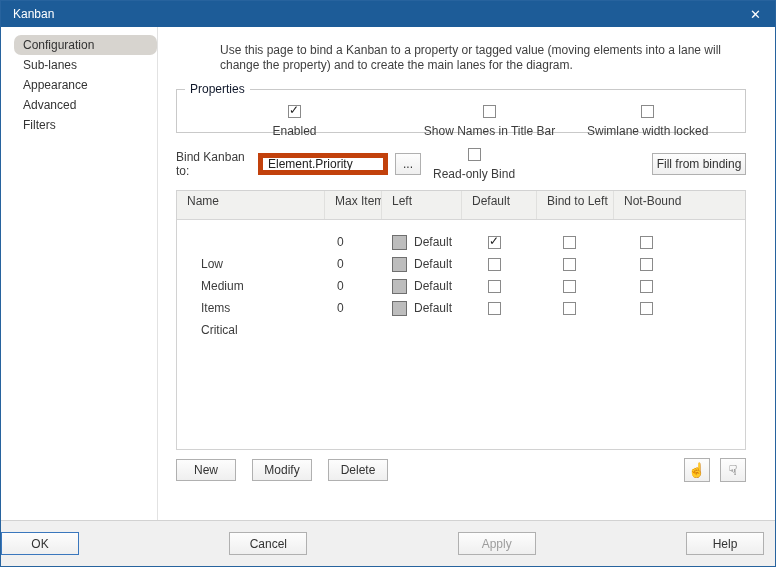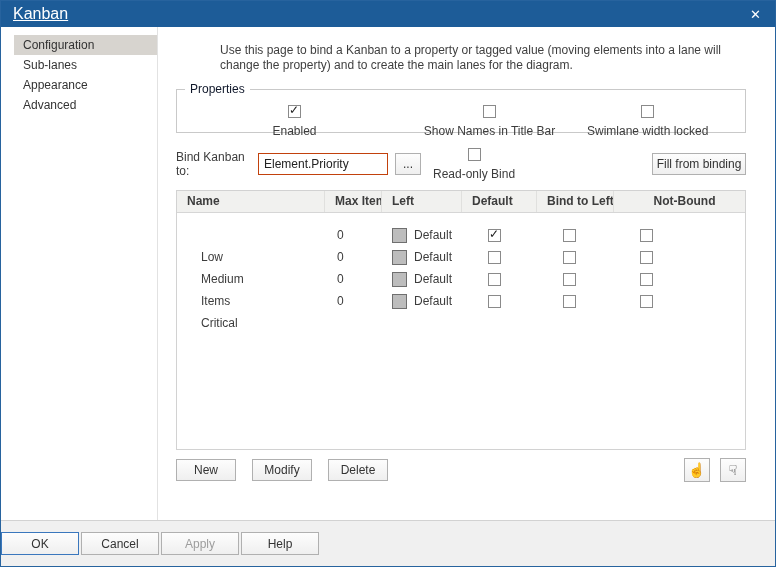--- a/index.html
+++ b/index.html
@@ -1,94 +1,95 @@
 <!DOCTYPE html>
 <html><head>
 <meta charset="utf-8">
 <style>
   * { margin:0; padding:0; box-sizing:border-box; }
   html,body { width:776px; height:567px; background:#fff; font-family:"Liberation Sans", sans-serif; font-size:12px; color:#3c3c3c; }
   .dialog { width:776px; height:567px; border:1px solid #27639e; display:flex; flex-direction:column; background:#fff; }
 
   
   .titlebar { height:26px; background:#1d5c98; color:#fff; display:flex; align-items:center; padding:0 10px 0 12px; flex:0 0 auto; }
-  .titlebar .title { flex:1; font-size:16px;text-decoration:underline; }
+  .titlebar .title { flex:1; font-size:12px; }
   .titlebar .close { font-size:13px; cursor:default; padding:0 4px; }
 
   
   .bodyrow { flex:1 1 auto; display:flex; min-height:0; background:#fff; }
   .sidebar { width:157px; border-right:1px solid #e2e2e2; padding-top:8px; flex:0 0 auto; }
   .side-item { height:20px; line-height:20px; margin-left:13px; padding-left:9px; cursor:default; color:#333; }
-  .side-item.checked { background:#d7d4cf; }
+  .side-item.checked { background:#d7d4cf;border-radius:7px; }
 
   .main { flex:1; padding:16px 13px 0 18px; position:relative; }
   .desc { color:#3f3f3f; line-height:15px;margin-left:44px; }
 
   
   .groupbox { margin-top:16px; border:1px solid #c9c9c9; height:44px; position:relative; width:570px; }
   .groupbox .legend { position:absolute; top:-8px; left:8px; background:#fff; padding:0 5px; color:#0f172a; }
   .groupbox .cbrow { display:flex; padding:15px 0 0 20px; }
   .cbcell { display:flex; align-items:center; gap:6px;flex-direction:column; }
   .cbcell.w1 { width:195px; } .cbcell.w2 { width:195px; }
 
   
   .cb { width:13px; height:13px; background:#fff; border:1px solid #8a8a8a; display:inline-block; position:relative; flex:0 0 auto; }
   .cb.checked::after { content:"✓"; position:absolute; left:0px; top:-3px; font-size:12px; color:#1f1f1f; }
 
   
   .bindrow { margin-top:19px; width:570px; display:flex; align-items:center; height:24px; }
   .bindrow .lbl { width:82px; }
-  .bindrow input { width:130px; height:22px; border:1px solid #c2410c; padding:0 5px; font:12px "Liberation Sans", sans-serif; color:#222; }
+  .bindrow input { width:130px; height:22px; border:5px solid #c2410c; padding:0 5px; font:12px "Liberation Sans", sans-serif; color:#222; }
   .btn { background:linear-gradient(#fdfdfd,#efefef); border:1px solid #b0b0b0; color:#333; font:12px "Liberation Sans", sans-serif; cursor:default; }
   .browse-btn { width:26px; height:22px; margin-left:7px; }
   .bindrow .ro { margin-left:12px; }
   .fill-btn { margin-left:auto; width:94px; height:22px; }
 
   
   .tbl { margin-top:14px; width:570px; height:260px; border:1px solid #d2d2d2; background:#fff; overflow:hidden; }
   .thead, .trow { display:grid; grid-template-columns:148px 57px 80px 75px 77px 1fr; }
-  .thead { height:22px; background:#f1f1ef; border-bottom:1px solid #d6d6d6; color:#3d3d3d;font-weight:bold; }
+  .thead { height:29px; background:#f1f1ef; border-bottom:1px solid #d6d6d6; color:#3d3d3d; }
   .th { line-height:21px; padding-left:10px; border-right:1px solid #e0e0de; overflow:hidden; white-space:nowrap; }
-  .th:last-child { border-right:none;text-align:center; }
+  .th:last-child { border-right:none; }
   .trow { height:22px; align-items:center; }
   .td { overflow:hidden; white-space:nowrap; }
   .td.name { padding-left:24px;margin-top:44px; }
   .td.max  { padding-left:12px; }
   .td.colr { display:flex; align-items:center; gap:7px; padding-left:10px; }
   .swatch { width:15px; height:15px; border:1px solid #6f6f6f; display:inline-block; }
   .td.cbc { padding-left:26px; display:flex; align-items:center; }
 
   
   .actions { margin-top:8px; width:570px; display:flex; align-items:center; gap:16px; }
   .act-btn { width:60px; height:22px; }
   .icon-btns { margin-left:auto; display:flex; gap:10px; }
   .icon-btn { width:26px; height:24px; font-size:14px; line-height:20px; }
 
   
-  .footer { flex:0 0 auto; height:46px; background:#f0f0f0; border-top:1px solid #d2d2d2; display:flex; align-items:center; justify-content:flex-start; gap:2px; padding-right:11px; }
+  .footer { flex:0 0 auto; height:46px; background:#f0f0f0; border-top:1px solid #d2d2d2; display:flex; align-items:center; justify-content:space-between; gap:2px; padding-right:11px; }
   .f-btn { width:78px; height:23px; }
   .f-btn.default { border:1px solid #3a77bd; }
   .f-btn.disabled { color:#9d9d9d; }
 </style>
 </head>
 <body>
 
 <div class="dialog">
 
   <div class="titlebar">
     <span class="title">Kanban</span>
     <span class="close">✕</span>
   </div>
 
   <div class="bodyrow">
     <div class="sidebar">
       <div class="side-item checked">Configuration</div>
       <div class="side-item">Sub-lanes</div>
       <div class="side-item">Appearance</div>
       <div class="side-item">Advanced</div>
+      <div class="side-item">Filters</div>
     </div>
 
     <div class="main">
       <div class="desc">
         <div>Use this page to bind a Kanban to a property or tagged value (moving elements into a lane will</div>
         <div>change the property) and to create the main lanes for the diagram.</div>
       </div>
 
       <div class="groupbox">
         <span class="legend">Properties</span>

